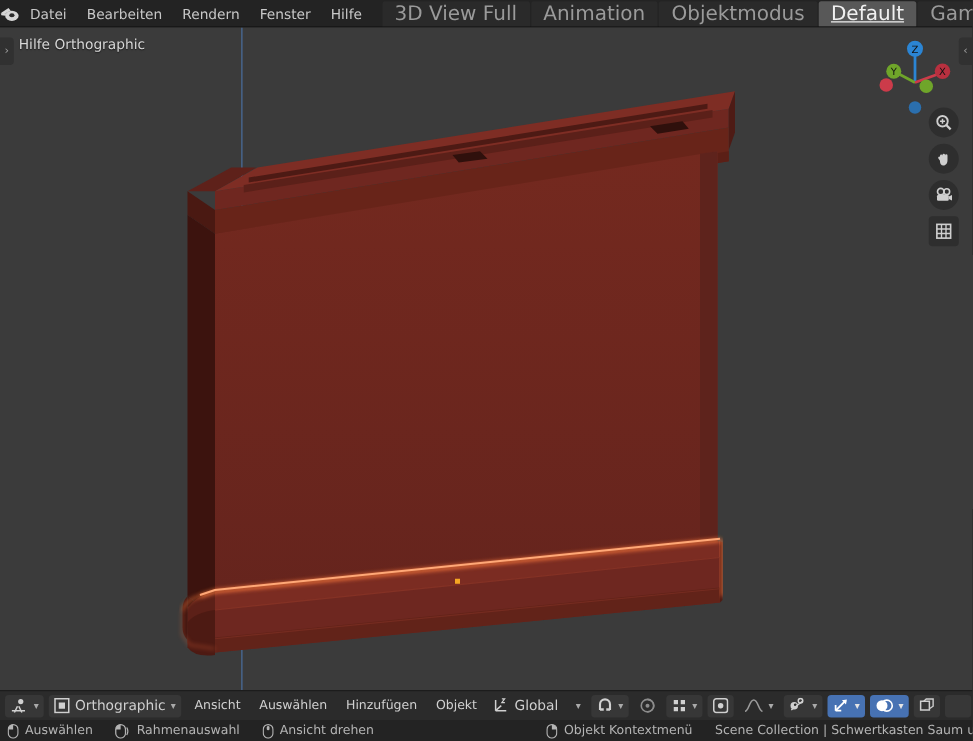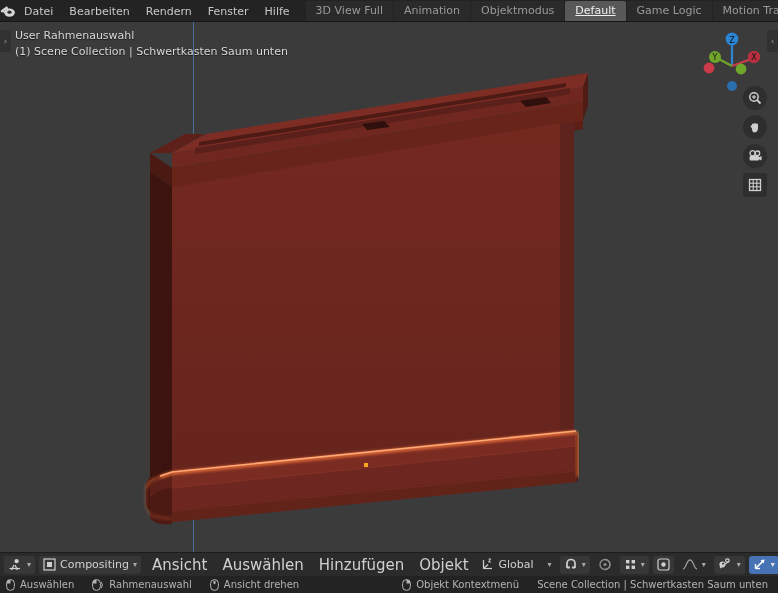--- a/index.html
+++ b/index.html
@@ -28,21 +28,21 @@
     height: 20px; line-height: 22px;
     padding: 0 8px;
     font-size: 11px; color: #c8c8c8;
     white-space: nowrap; cursor: default;
   }
 
   .ws-tabs { display: flex; align-items: center; height: 22px; margin-left: 8px; }
   .ws-tab {
     height: 20px; line-height: 20px;
     padding: 0 10px;
-    font-size: 11px; color: #9a9a9a;
+    font-size: 16px; color: #9a9a9a;
     background: #2a2a2a;
     margin-right: 1px;
     white-space: nowrap; cursor: default;
     border-radius: 2px 2px 0 0;
   }
   .ws-tab.active { background: #585858; color: #f0f0f0; text-decoration: underline; }
 
   
   .viewport {
     position: absolute; left: 0; top: 22px; width: 778px; height: 530px;
@@ -110,21 +110,21 @@
     height: 18px; display: flex; align-items: center;
     background: #373737; border-radius: 3px;
     padding: 0 4px; margin-right: 4px;
     font-size: 11px; color: #d0d0d0; white-space: nowrap;
   }
   .th-btn.flat { background: transparent; }
   .th-btn.sel { background: #4772b3; }
   .th-menu {
     height: 18px; line-height: 18px;
     padding: 0 7px; margin-right: 1px;
-    font-size: 15px; color: #d0d0d0; white-space: nowrap;
+    font-size: 10px; color: #d0d0d0; white-space: nowrap;
   }
   .chev { font-size: 8px; color: #aaa; margin-left: 4px; }
   .th-gap { width: 10px; }
   .th-spacer { flex: 1; }
   .th-group { display: flex; align-items: center; background: #373737; border-radius: 3px; margin-right: 4px; }
   .th-group .gi {
     width: 21px; height: 18px; display: flex; align-items: center; justify-content: center;
   }
 
   
@@ -171,22 +171,21 @@
 
     </div>
 
   </div>
 
   <div class="viewport">
 
     <div class="zaxis-line"></div>
 
     <div class="vp-info">
-      <div>User Rahmenauswahl</div>
-      <div>(1) Scene Collection | Schwertkasten Saum unten</div>
+      <div>Hilfe Orthographic</div>
     </div>
 
     <div class="edge-arrow left">›</div>
     <div class="edge-arrow right">‹</div>
 
     <svg class="obj" viewBox="0 0 778 530">
       <defs>
         <linearGradient id="frontg" x1="0" y1="0" x2="0" y2="1">
           <stop offset="0" stop-color="#74291f"></stop>
           <stop offset="1" stop-color="#65241d"></stop>
@@ -324,21 +323,21 @@
         <circle cx="8.6" cy="3.2" r="2.1" fill="#d0d0d0"></circle>
       </svg>
       <span class="chev">▾</span>
     </div>
 
     <div class="th-btn">
       <svg width="13" height="13" viewBox="0 0 13 13" style="margin-right:4px">
         <rect x="1" y="1" width="11" height="11" fill="none" stroke="#d0d0d0" stroke-width="1.2"></rect>
         <rect x="4" y="4" width="5" height="5" fill="#d0d0d0"></rect>
       </svg>
-      <span>Compositing</span>
+      <span>Orthographic</span>
       <span class="chev">▾</span>
     </div>
 
     <div class="th-gap"></div>
     <div class="th-menu">Ansicht</div>
     <div class="th-menu">Auswählen</div>
     <div class="th-menu">Hinzufügen</div>
     <div class="th-menu">Objekt</div>
     <div class="th-gap"></div>
 
@@ -464,21 +463,21 @@
     <div class="sb-item">
       <span class="mico">
         <svg width="9" height="12" viewBox="0 0 9 12">
           <rect x="0.6" y="0.6" width="7.8" height="10.8" rx="3.9" fill="none" stroke="#b4b4b4" stroke-width="1"></rect>
           <rect x="3.4" y="1.8" width="2.2" height="3.4" rx="1.1" fill="#b4b4b4"></rect>
         </svg>
       </span>
       <span>Ansicht drehen</span>
     </div>
 
-    <div class="sb-item" style="margin-left:85px">
+    <div class="sb-item" style="margin-left:120px">
       <span class="mico">
         <svg width="9" height="12" viewBox="0 0 9 12">
           <rect x="0.6" y="0.6" width="7.8" height="10.8" rx="3.9" fill="none" stroke="#b4b4b4" stroke-width="1"></rect>
           <path d="M8.4 4.5 V4.5 a3.9 3.9 0 0 0 -3.9 -3.9 V4.5 Z" fill="#b4b4b4"></path>
         </svg>
       </span>
       <span>Objekt Kontextmenü</span>
     </div>
 
     <div class="sb-spacer"></div>

